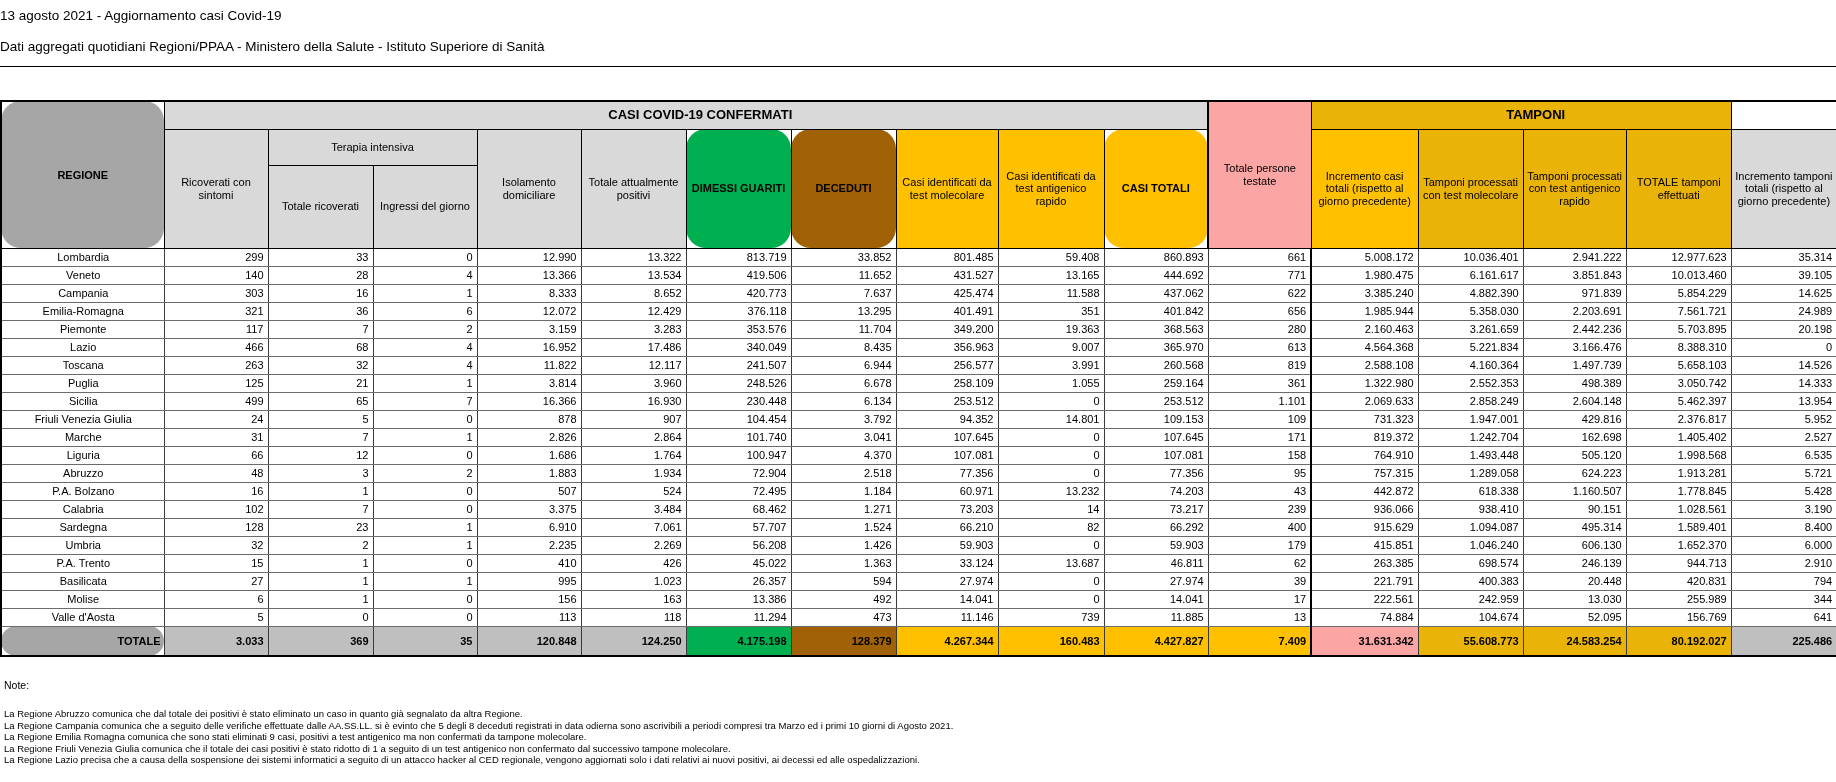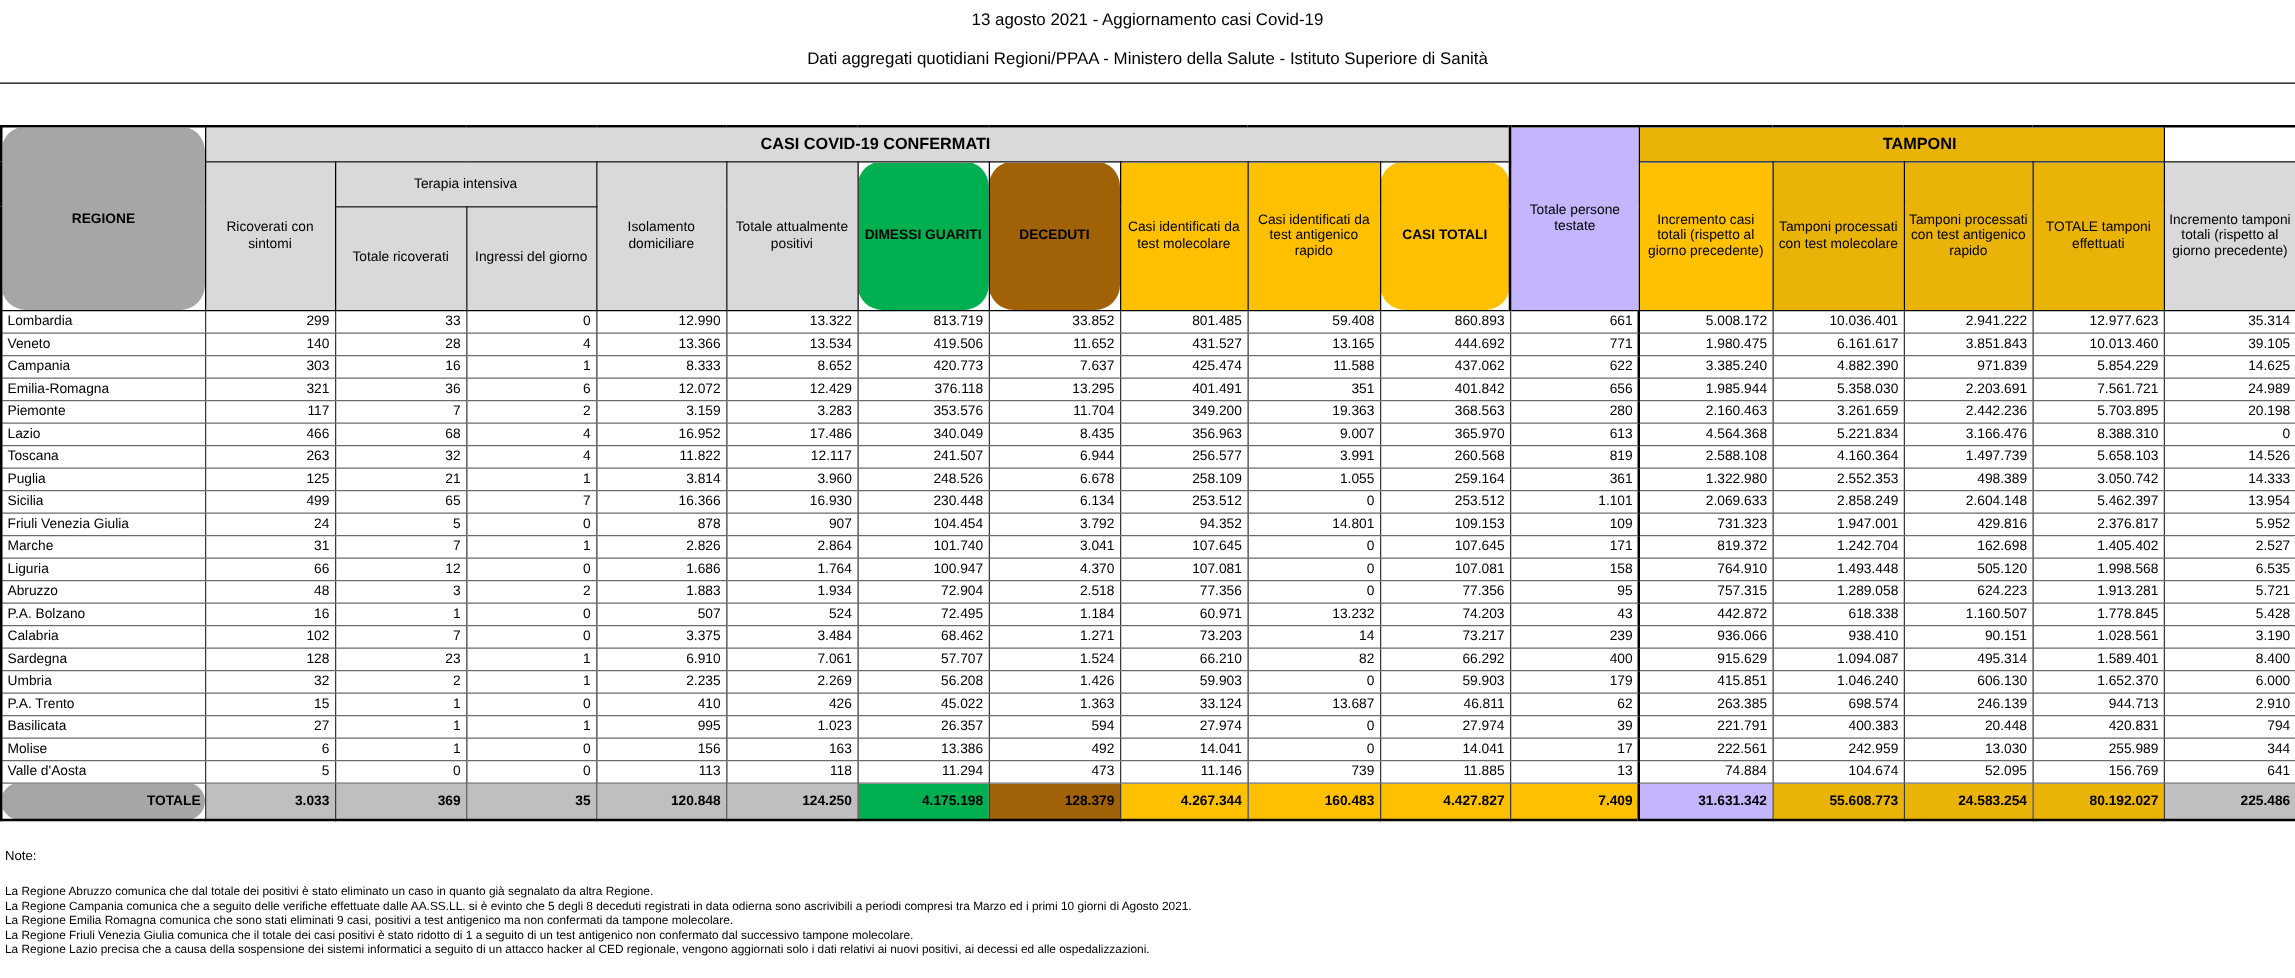--- a/index.html
+++ b/index.html
@@ -4,21 +4,21 @@
 <style>
   * { box-sizing: border-box; }
   html, body { margin: 0; padding: 0; background: #fff; }
   body {
     width: 1836px; height: 782px;
     font-family: "Liberation Sans", sans-serif;
     color: #000;
     position: relative;
   }
   .titles { padding-top: 7px; }
-  .title-line { text-align: center; font-size: 13.5px; line-height: 17px; }
+  .title-line { font-size: 13.5px; line-height: 17px; }
   .title-line.second { margin-top: 14px; }
   .title-divider { border-bottom: 1.5px solid #000; margin-top: 11px; width: 100%; }
 
   table.covid {
     border-collapse: collapse;
     table-layout: fixed;
     width: 1836px;
     margin-top: 33px;
     border: 2px solid #000;
   }
@@ -32,32 +32,32 @@
   tr.h1 th { height: 28px; }
   tr.h2 th { height: 36px; }
   tr.h3 th { height: 83px; }
   .band-title { font-size: 13px; font-weight: bold; padding-left: 32px; }
   .gray-dark { background: #a6a6a6; }
   .gray      { background: #d9d9d9; }
   .gray-mid  { background: #bfbfbf; }
   .green     { background: #00b050; text-align: center; }
   .red       { background: #a16207; }
   .yellow    { background: #ffc000; }
-  .cyan      { background: #c4b5fd; }
+  .cyan      { background: #fca5a5; }
   .blue      { background: #eab308; }
   .bold      { font-weight: bold; border-radius: 20px; }
 
   td {
     height: 18px;
     font-size: 11px;
     border-top-color: #6b6b6b;
     border-bottom-color: #6b6b6b;
     white-space: nowrap;
   }
-  td.region { text-align: left; padding-left: 4px; }
+  td.region { text-align: center; padding-left: 4px; }
   td.num { text-align: right; padding-right: 4px; }
   
   .sep-left { border-left: 2.5px solid #000 !important; }
 
   tr.total-row td { height: 30px; font-weight: bold; border-top: 1.5px solid #000; }
   tr.total-row td.region { text-align: right; }
 
   .notes { position: absolute; left: 4px; top: 679px; }
   .notes-label { font-size: 10.5px; margin-bottom: 17px; }
   .note-line { font-size: 9.5px; line-height: 11.6px; white-space: nowrap; }

